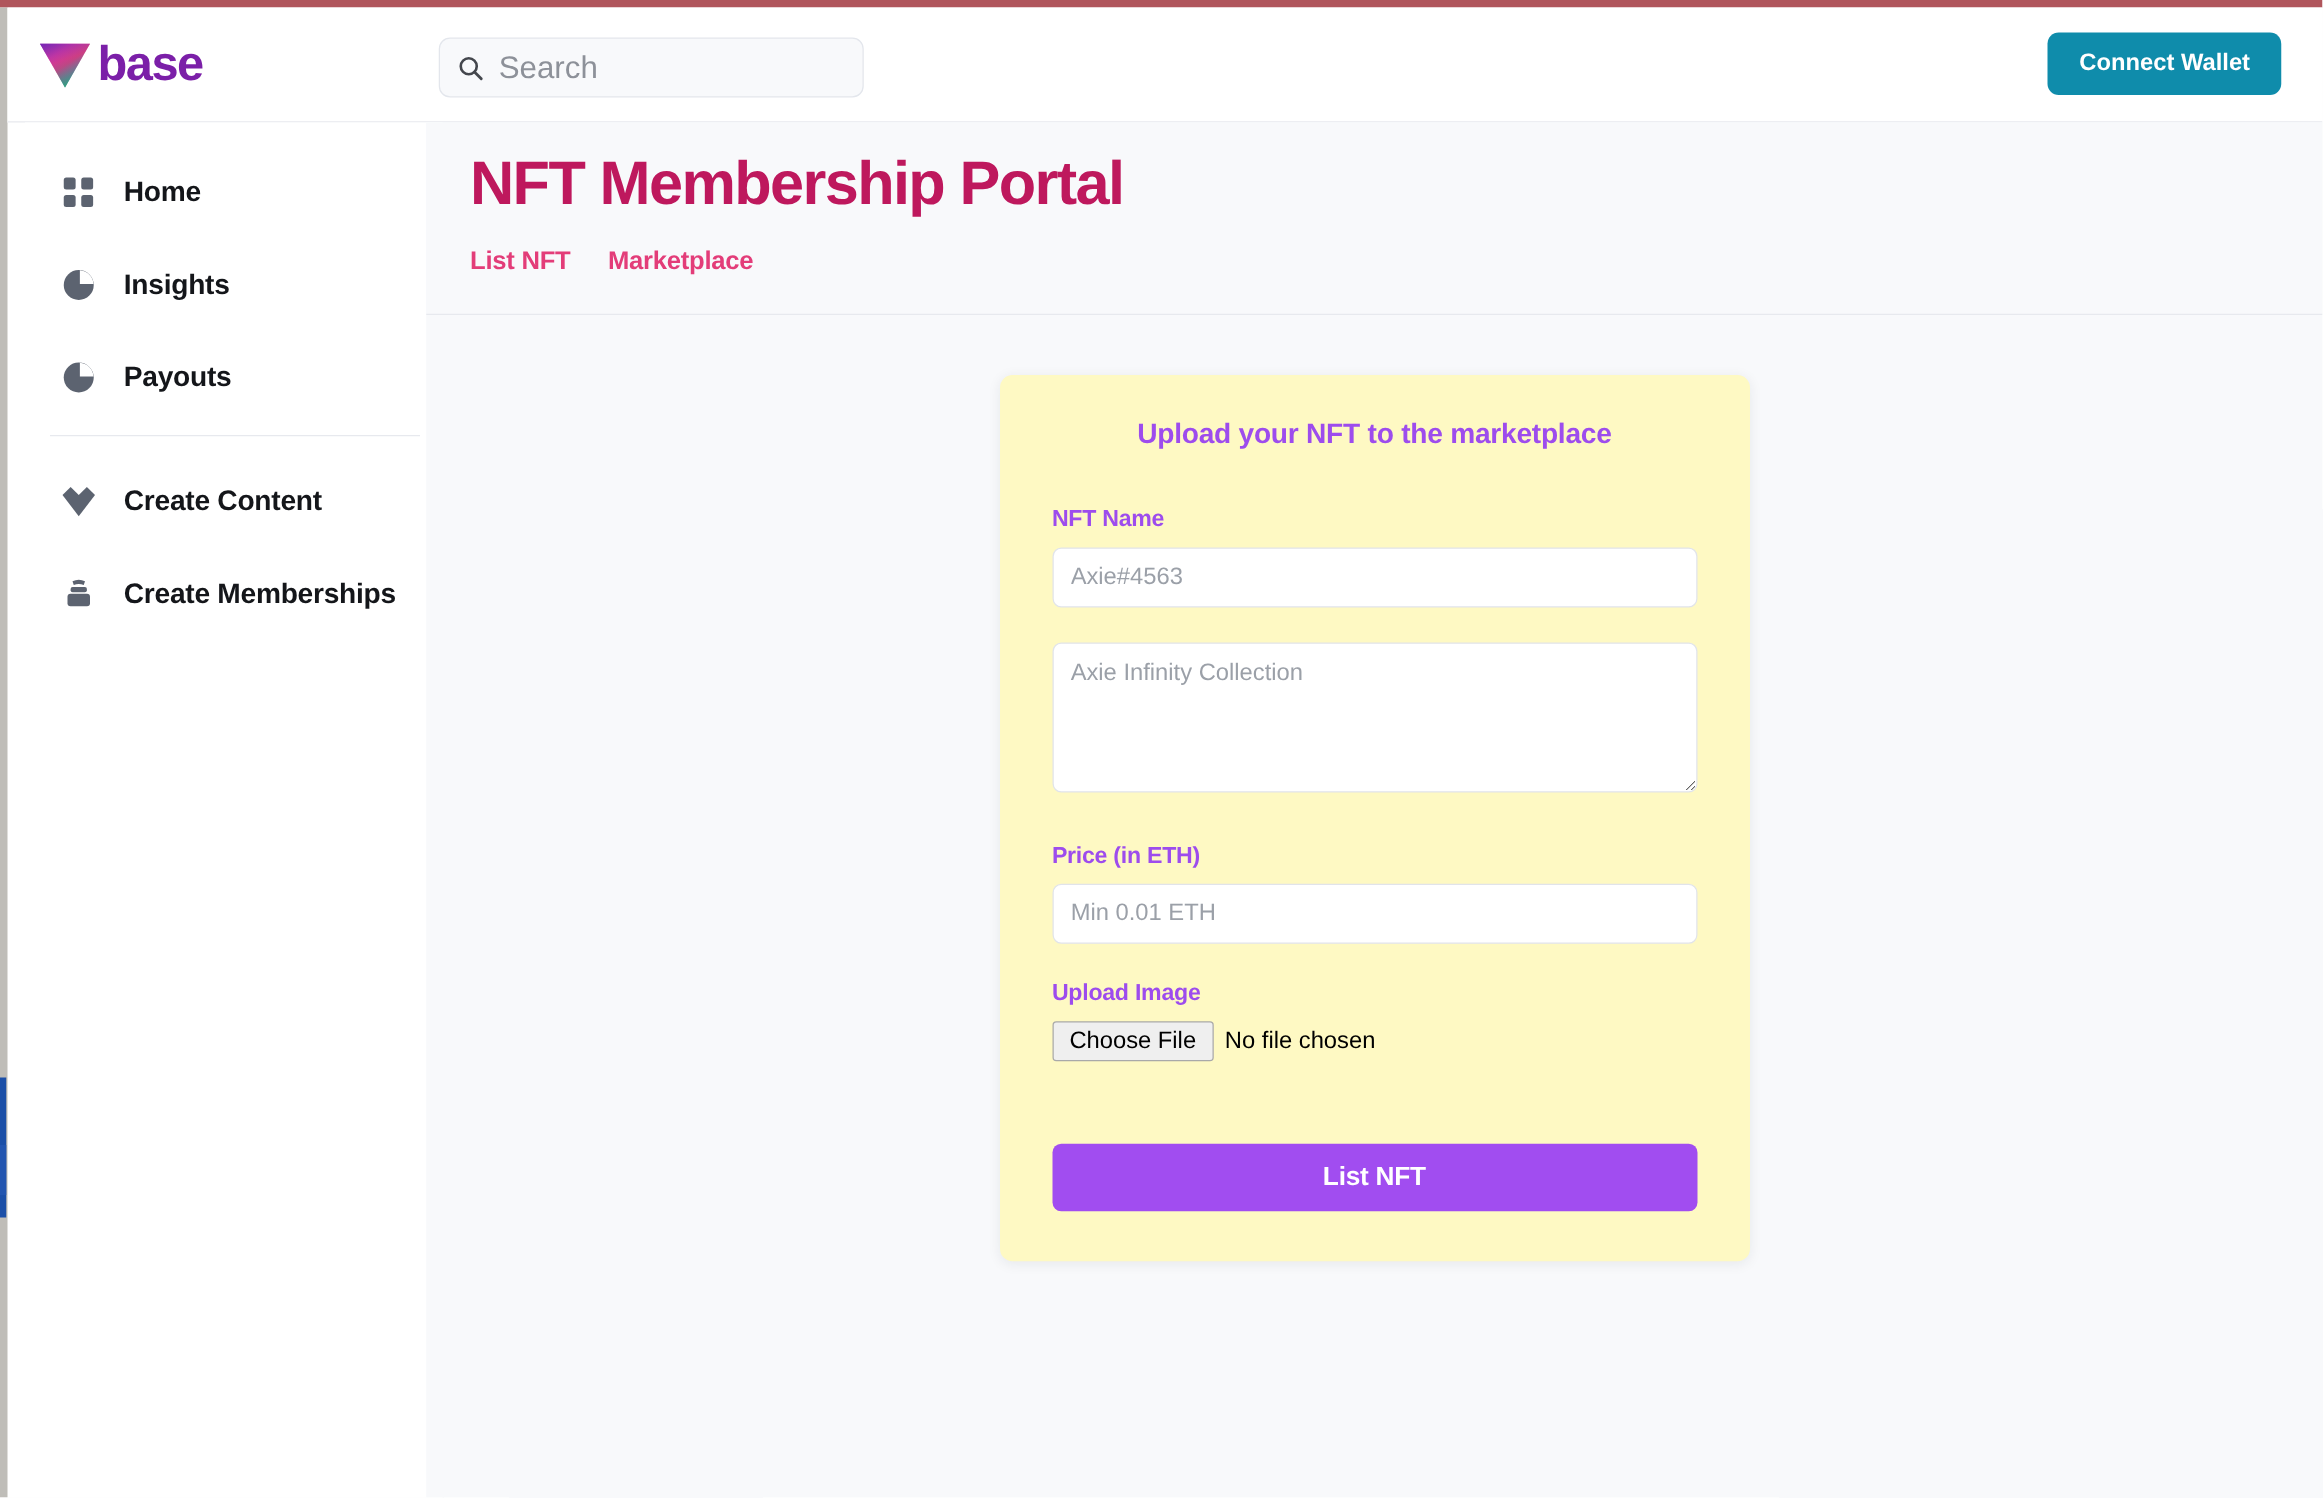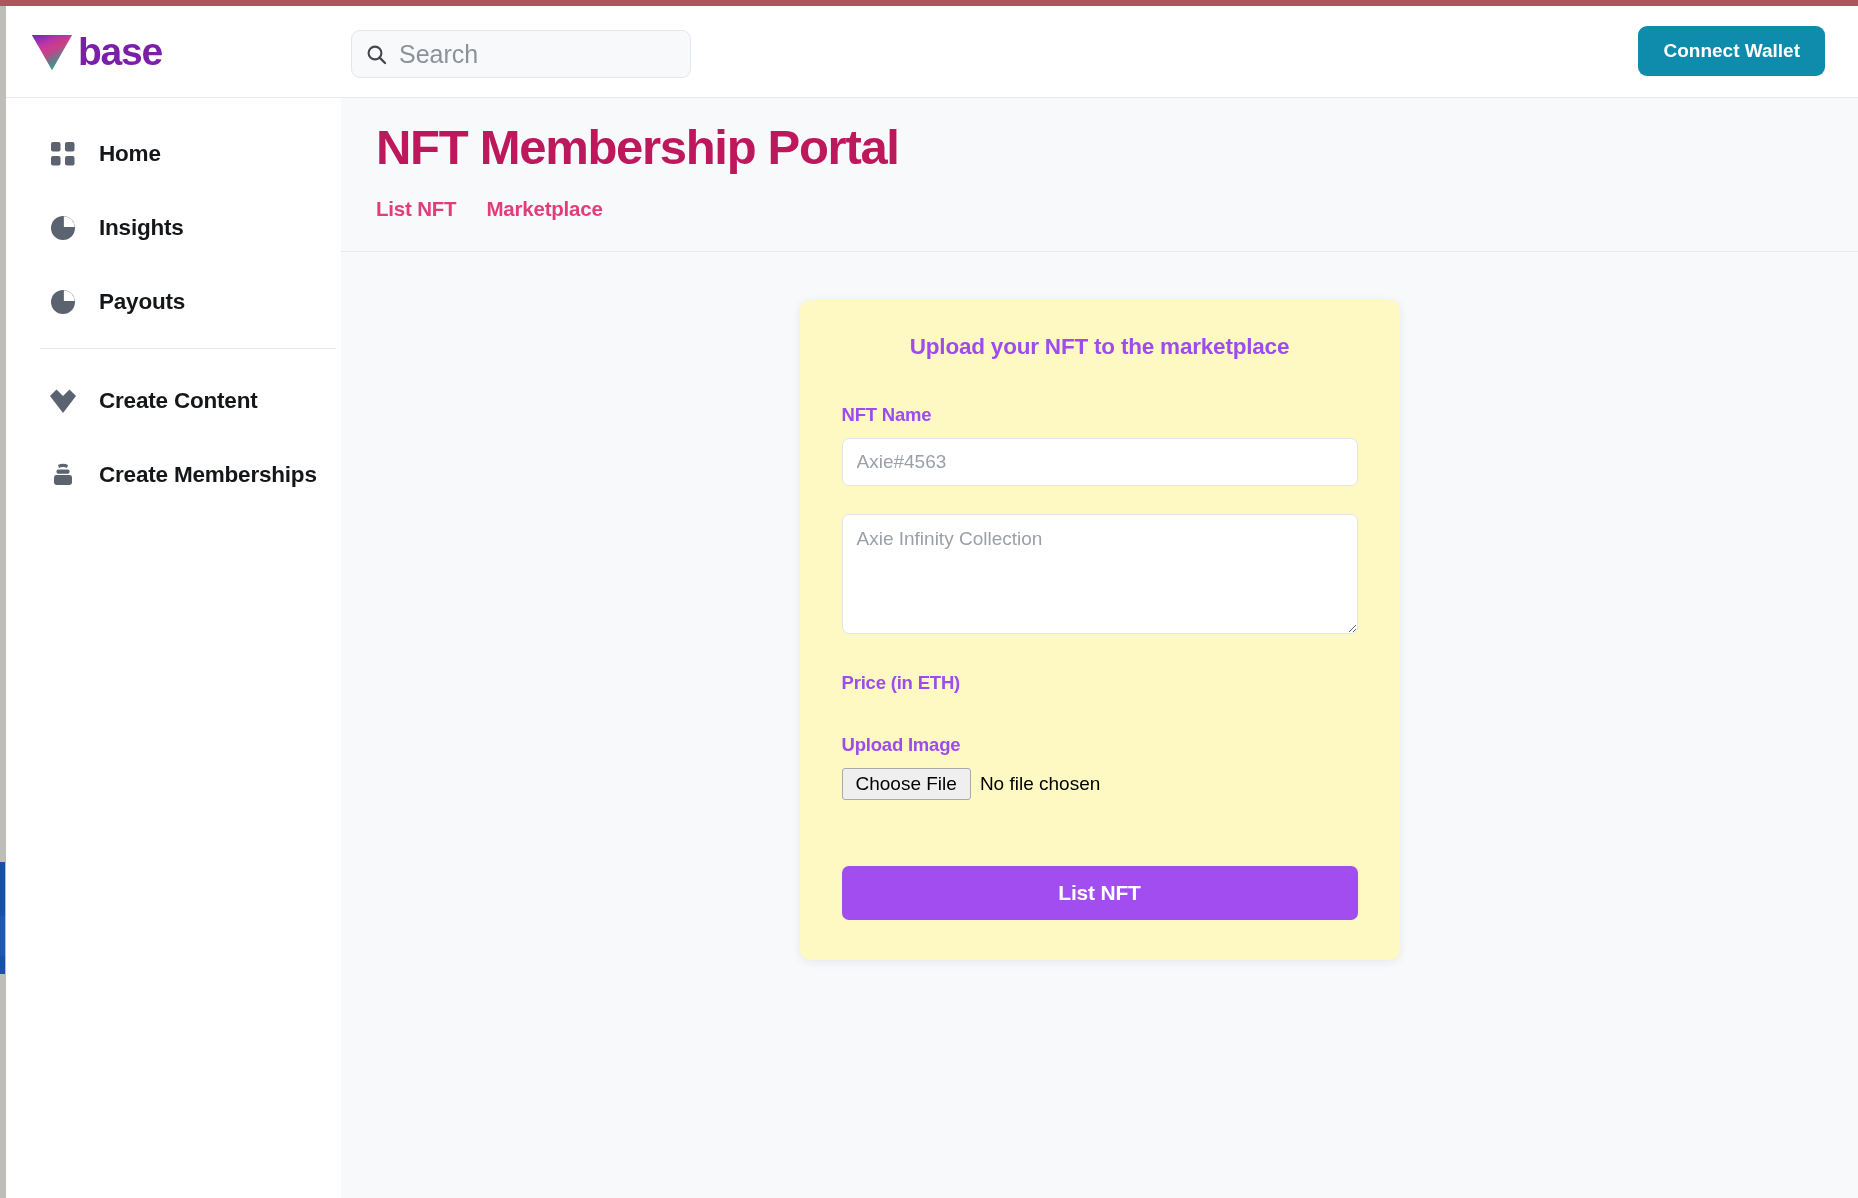--- a/index.html
+++ b/index.html
@@ -344,20 +344,21 @@
         <div class="field-label">NFT Name</div>
         <input class="txt-input" type="text" placeholder="Axie#4563" style="">
 
         <div class="gap-md"></div>
 
         <textarea class="txt-area" placeholder="Axie Infinity Collection" style=""></textarea>
 
         <div class="gap-lg"></div>
 
         <div class="field-label">Price (in ETH)</div>
+        <input class="txt-input" type="text" placeholder="Min 0.01 ETH" style="">
 
         <div class="gap-md"></div>
 
         <div class="field-label">Upload Image</div>
         <div class="file-row">
           <button class="file-btn">Choose File</button>
           <span class="file-status">No file chosen</span>
         </div>
 
         <button class="submit-btn">List NFT</button>

